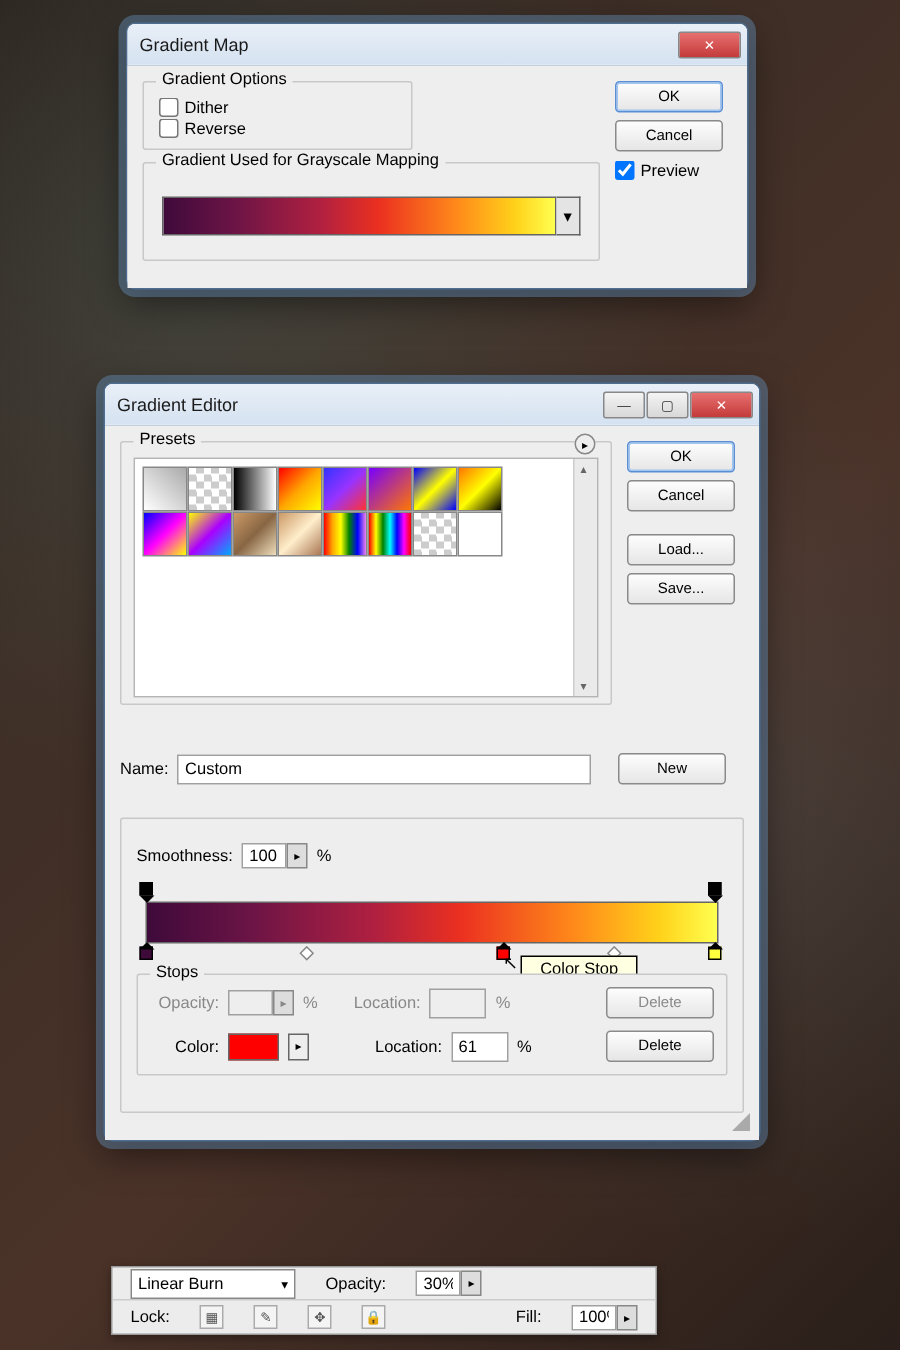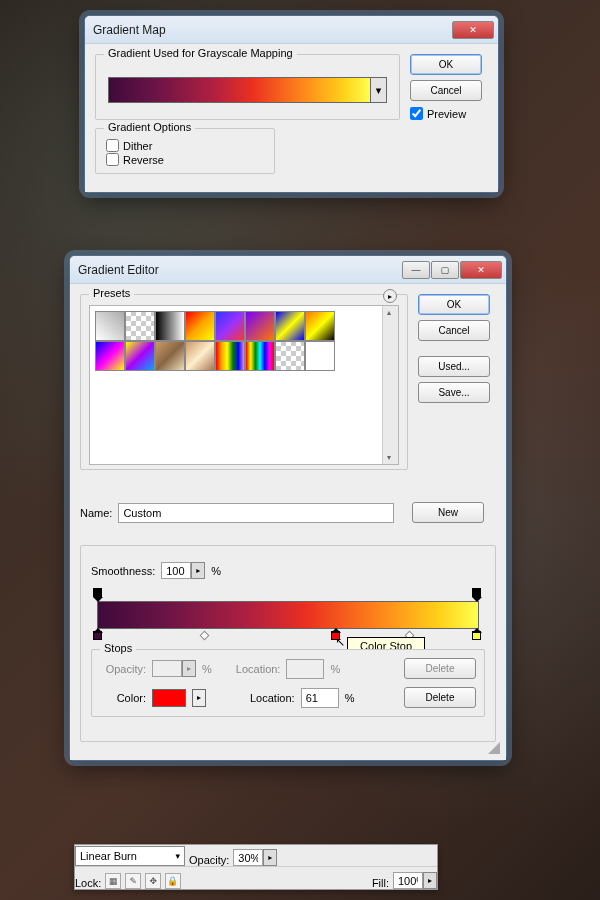--- a/index.html
+++ b/index.html
@@ -50,21 +50,21 @@
 .stop-box{width:9px;height:9px;border:1px solid #000;background:#fff}
 .stop-tri{width:0;height:0;border:5px solid transparent;position:absolute}
 .ostop .stop-tri{border-top-color:#000;top:9px;left:0}
 .cstop .stop-tri{border-bottom-color:#000;bottom:9px;left:0}
 .mid{position:absolute;bottom:-10px;width:7px;height:7px;transform:rotate(45deg);border:1px solid #888;background:#fff}
 
 .tooltip{position:absolute;background:#ffffe1;border:1px solid #000;padding:2px 12px;font-size:11px}
 
 
 .layerpanel{position:absolute;left:74px;top:844px;width:364px;background:#ececec;border:1px solid #999;box-shadow:0 2px 6px rgba(0,0,0,0.35)}
-.lrow{display:flex;align-items:flex-end;height:22px;padding:0 0;gap:4px;border-bottom:1px solid #ccc}
+.lrow{display:flex;align-items:center;height:22px;padding:0 12px;gap:20px;border-bottom:1px solid #ccc}
 .lrow:last-child{border-bottom:none}
 .spin{display:inline-flex;align-items:center}
 .spin input{width:30px;height:17px}
 .spin .ar{width:14px;height:17px;border:1px solid #888;background:#ddd;display:flex;align-items:center;justify-content:center;font-size:8px}
 .licon{width:16px;height:16px;border:1px solid #aaa;background:#f4f4f4;display:flex;align-items:center;justify-content:center;font-size:9px;color:#555}
 
 .row{display:flex;align-items:center;gap:6px}
 .hl{background:#b6d7ff}
 </style>
 </head>
@@ -72,37 +72,37 @@
 
 <div class="win7" style="left:84px;top:15px;width:415px">
   <div class="titlebar">
     <span>Gradient Map</span>
     <div class="winbtns">
       <div class="wbtn close">✕</div>
     </div>
   </div>
   <div class="content" style="display:flex;gap:10px">
     <div style="flex:1">
-      <div class="fs" style="padding:22px 12px 16px">
-        <div class="fs-title">Gradient Used for Grayscale Mapping</div>
-        <div style="display:flex">
-          <div class="gradbar" style="flex:1"></div>
-          <div class="dd">▾</div>
-        </div>
-      </div>
       <div class="fs" style="width:180px;padding:10px 10px 6px">
         <div class="fs-title">Gradient Options</div>
         <label class="chk">
             <input type="checkbox" style="">
             <span>Dither</span>
           </label>
         <label class="chk">
             <input type="checkbox" style="">
             <span>Reverse</span>
           </label>
+      </div>
+      <div class="fs" style="padding:22px 12px 16px">
+        <div class="fs-title">Gradient Used for Grayscale Mapping</div>
+        <div style="display:flex">
+          <div class="gradbar" style="flex:1"></div>
+          <div class="dd">▾</div>
+        </div>
       </div>
     </div>
     <div style="width:78px">
       <div class="btn primary">OK</div>
       <div class="btn">Cancel</div>
       <label class="chk" style="margin-top:6px">
           <input type="checkbox" checked="" style="">
           <span>Preview</span>
         </label>
     </div>
@@ -144,21 +144,21 @@
             <div class="sw" style="background:repeating-conic-gradient(#ccc 0 25%,#fff 0 50%) 0/10px 10px"></div>
             <div class="sw" style="background:#fff"></div>
           </div>
           <div class="scroll"></div>
         </div>
       </div>
       <div style="width:78px">
         <div class="btn primary">OK</div>
         <div class="btn">Cancel</div>
         <div style="height:10px"></div>
-        <div class="btn">Used...</div>
+        <div class="btn">Load...</div>
         <div class="btn">Save...</div>
       </div>
     </div>
 
     <div class="row" style="margin:12px 0 10px">
       <span>Name:</span>
       <input type="text" style="flex: 1 1 0%;" value="Custom">
       <div class="btn" style="margin:12px">New</div>
     </div>
 

